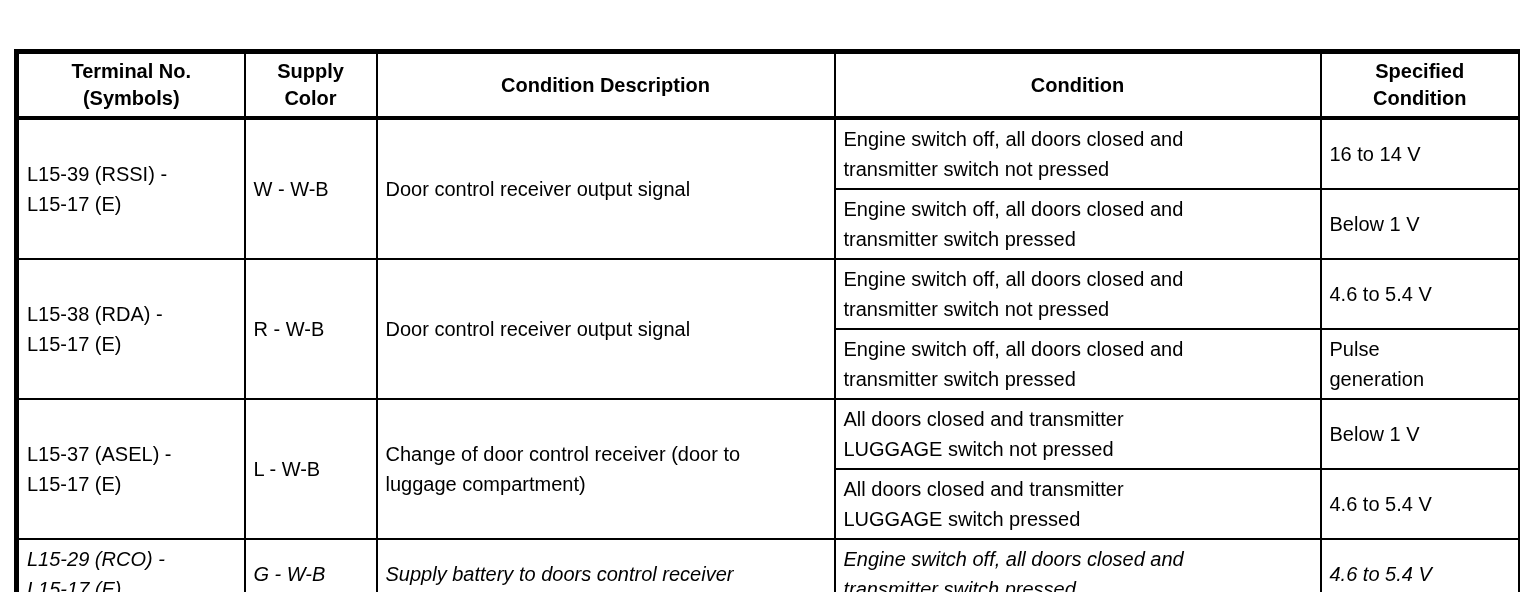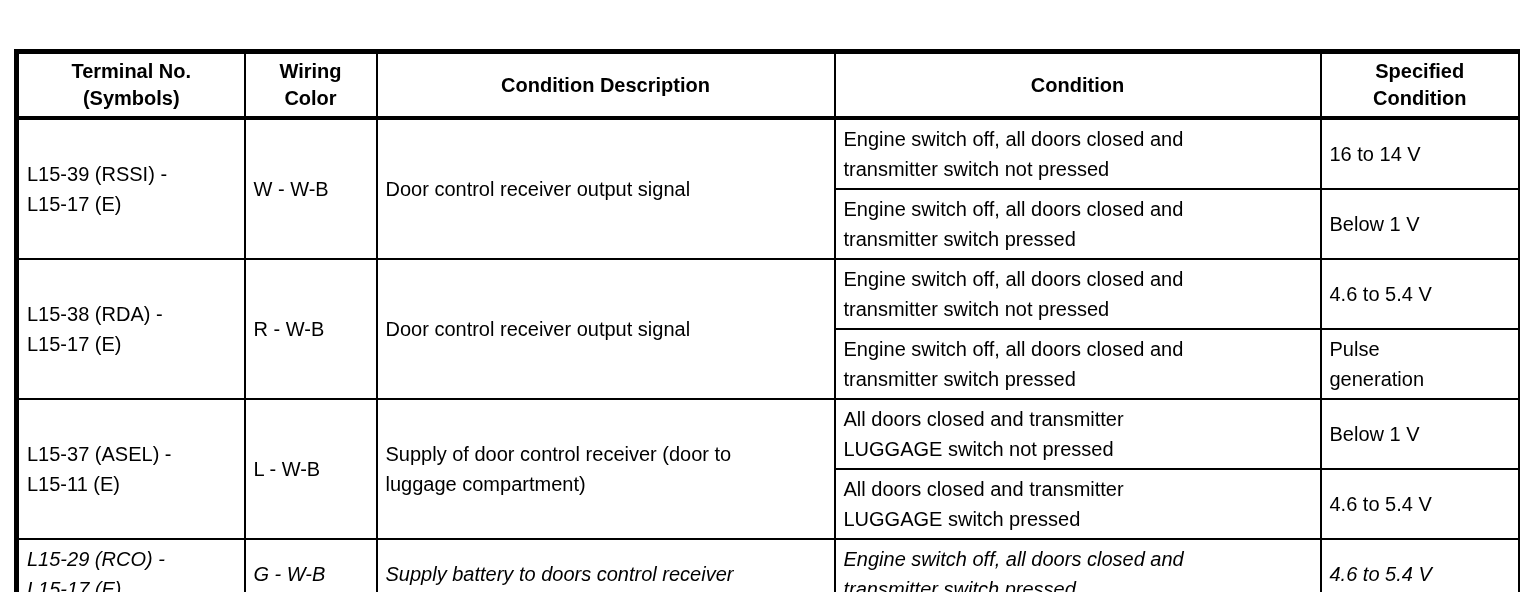--- a/index.html
+++ b/index.html
@@ -66,21 +66,21 @@
       <col class="c1">
         <col class="c2">
         <col class="c3">
         <col class="c4">
         <col class="c5">
     </colgroup>
     <thead>
       <tr>
         <th>Terminal No.
 (Symbols)</th>
-        <th>Wiring
+        <th>Supply
 Color</th>
         <th>Condition Description</th>
         <th>Condition</th>
         <th>Specified
 Condition</th>
       </tr>
     </thead>
     <tbody>
 
       <tr class="sub-row">
@@ -109,23 +109,23 @@
       </tr>
       <tr class="sub-row">
         <td>Engine switch off, all doors closed and
 transmitter switch pressed</td>
         <td>Pulse
 generation</td>
       </tr>
 
       <tr class="sub-row">
         <td rowspan="2">L15-37 (ASEL) -
-L15-11 (E)</td>
+L15-17 (E)</td>
         <td rowspan="2">L - W-B</td>
-        <td rowspan="2">Supply of door control receiver (door to
+        <td rowspan="2">Change of door control receiver (door to
 luggage compartment)</td>
         <td>All doors closed and transmitter
 LUGGAGE switch not pressed</td>
         <td>Below 1 V</td>
       </tr>
       <tr class="sub-row">
         <td>All doors closed and transmitter
 LUGGAGE switch pressed</td>
         <td>4.6 to 5.4 V</td>
       </tr>

